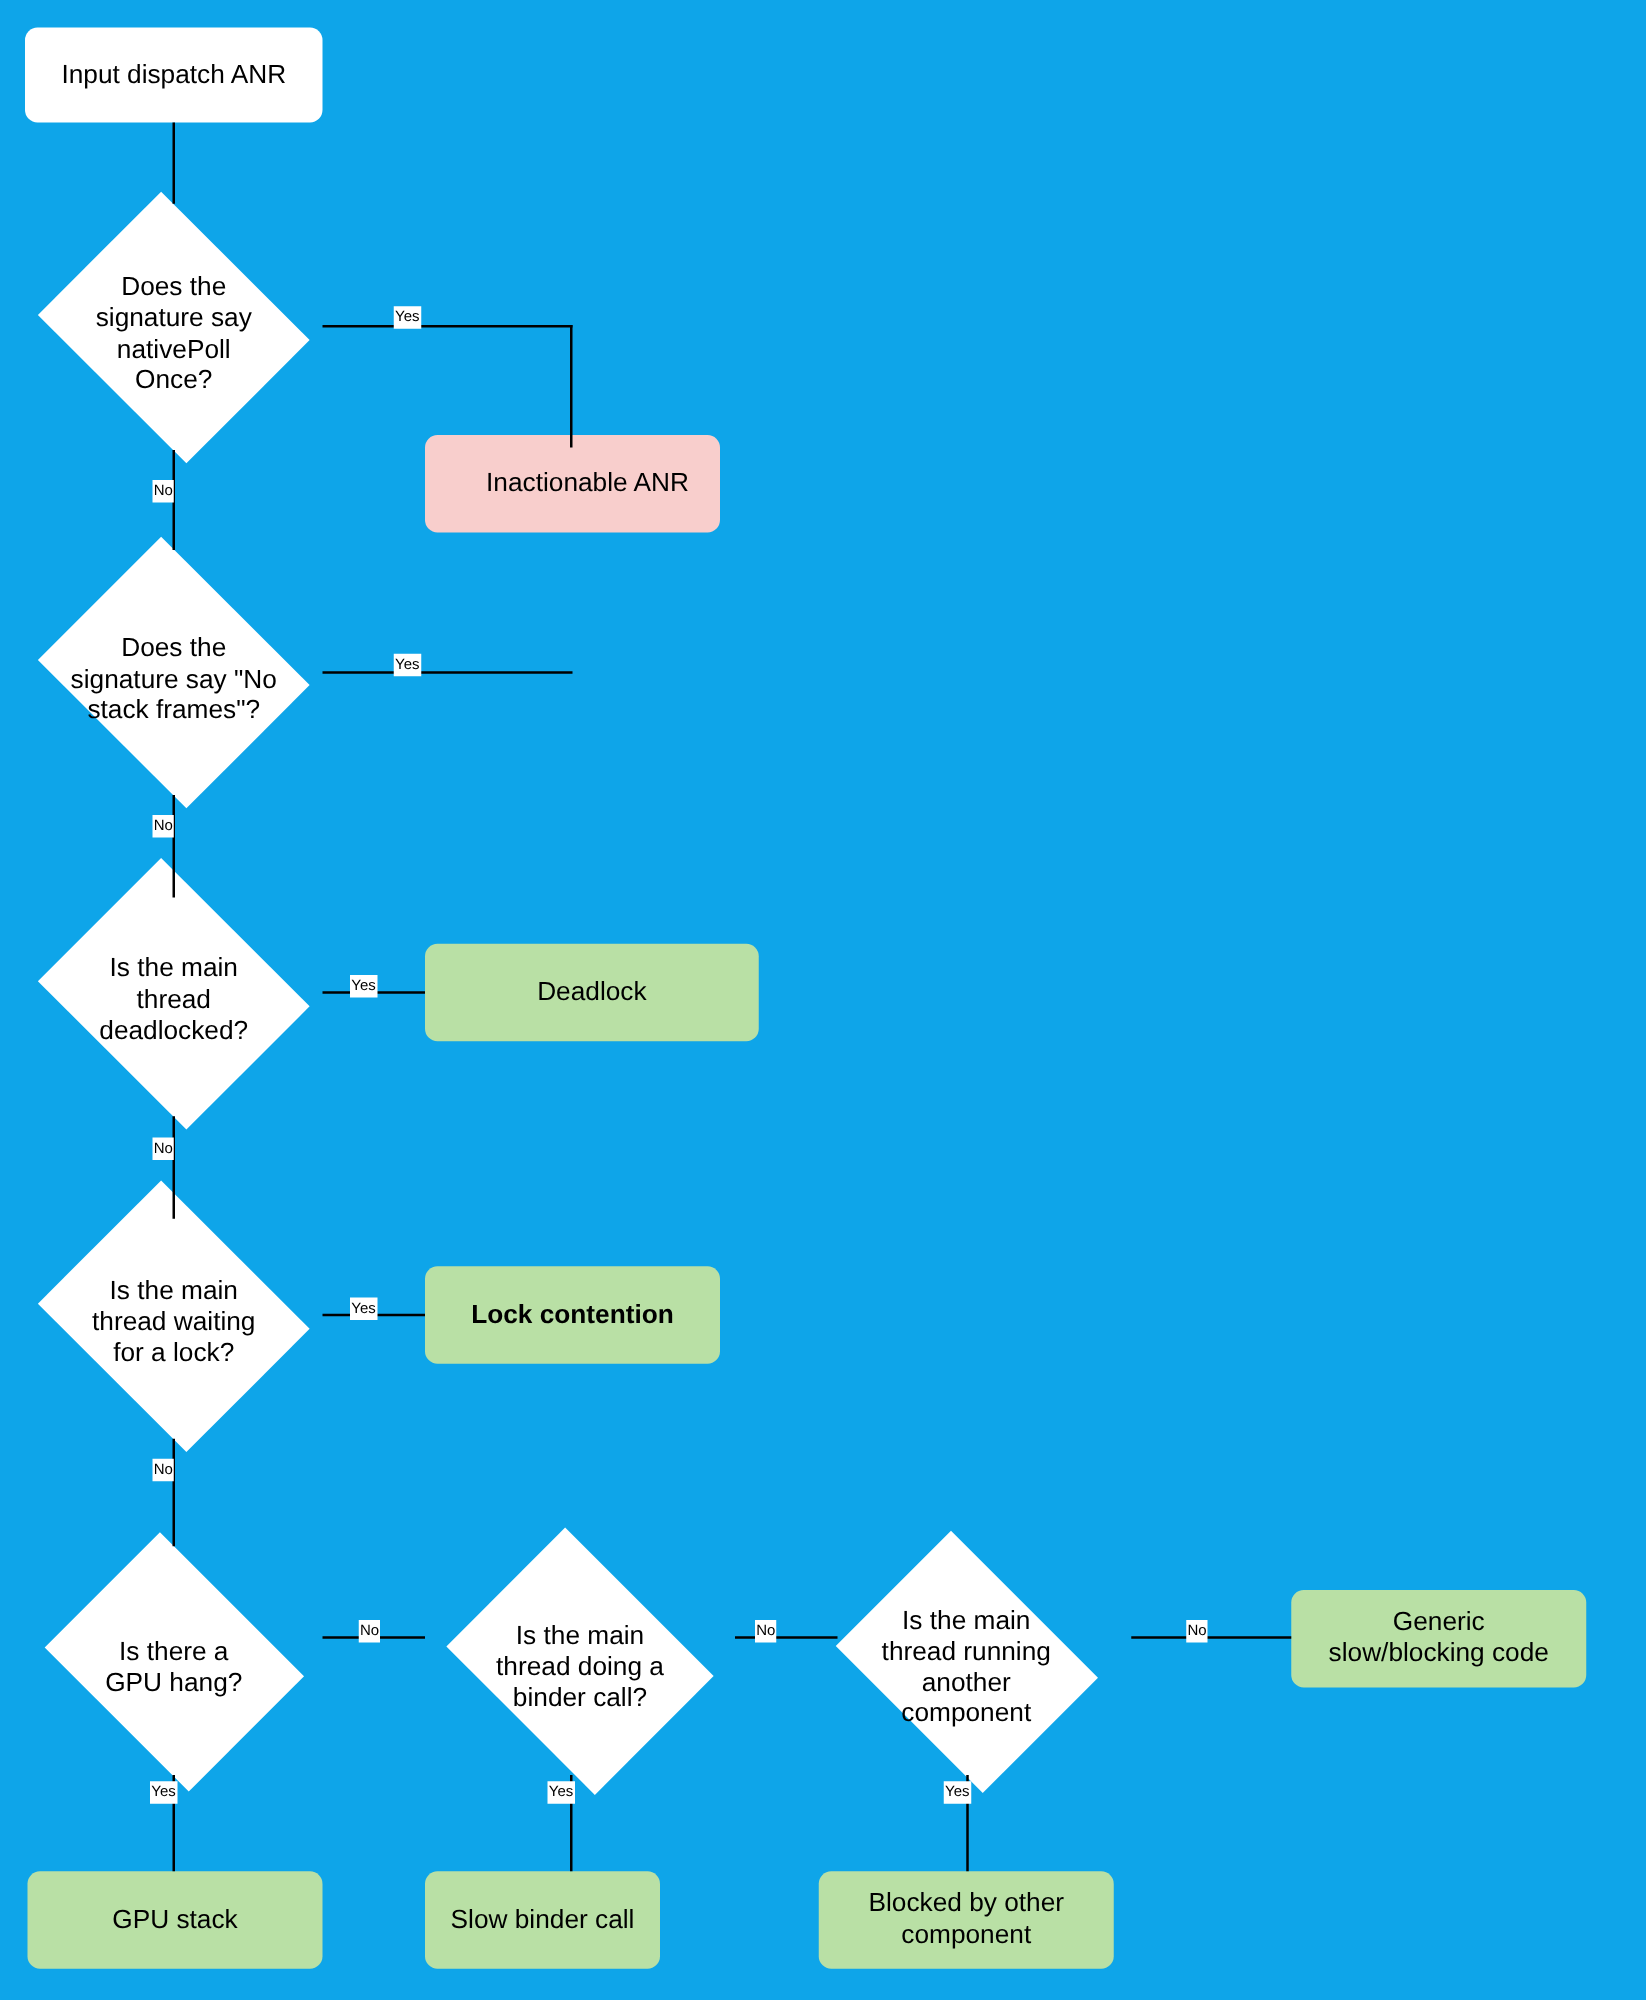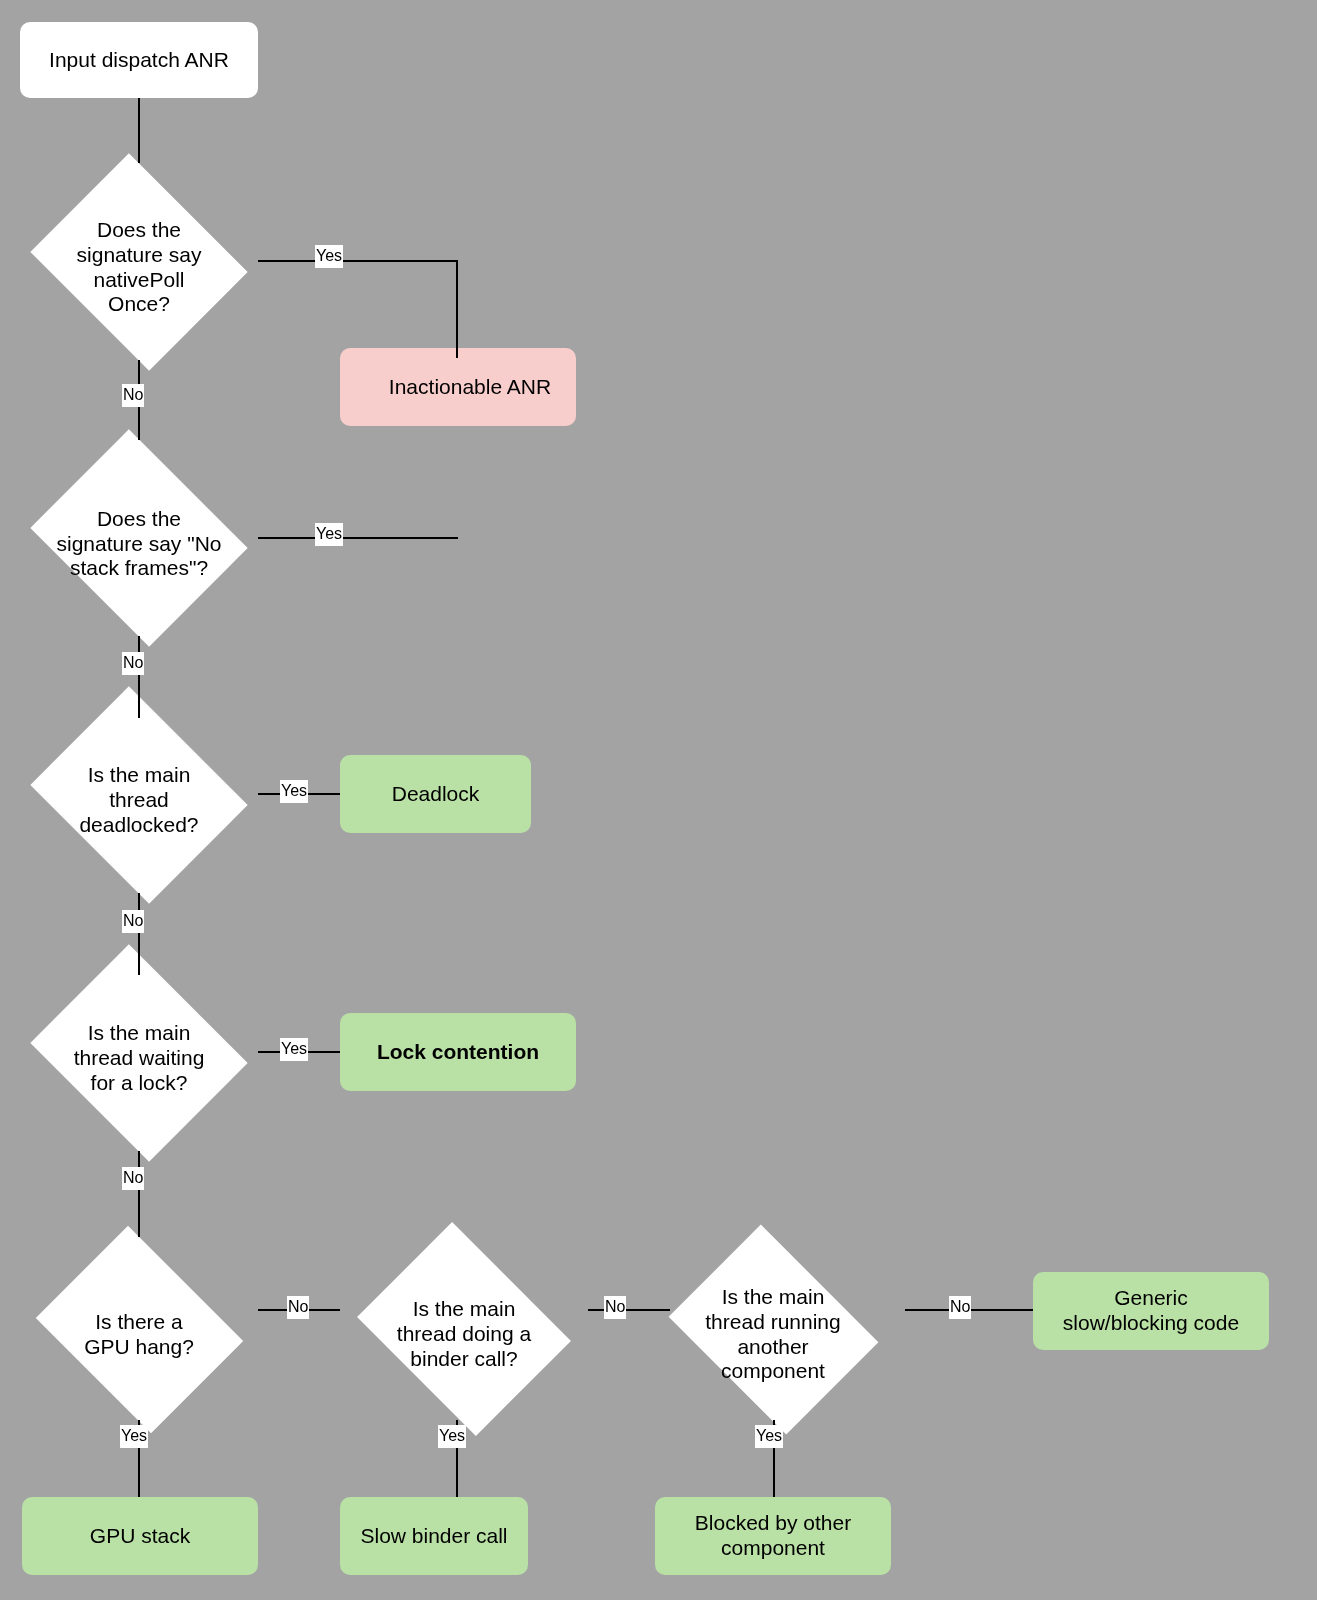--- a/index.html
+++ b/index.html
@@ -4,21 +4,21 @@
 <style>
   html, body {
     margin: 0;
     padding: 0;
     background: #000000;
   }
   #canvas {
     position: relative;
     width: 1317px;
     height: 1600px;
-    background: #a3a3a3;
+    background: #0ea5e9;
     font-family: "Liberation Sans", "DejaVu Sans", sans-serif;
     overflow: hidden;
   }
   .node {
     position: absolute;
     box-sizing: border-box;
     display: flex;
     align-items: center;
     justify-content: center;
     text-align: center;
@@ -54,21 +54,21 @@
     line-height: 1.18;
     pointer-events: none;
     margin-top: 12px;
   }
 
   
   .edgelabel {
     position: absolute;
     background: #ffffff;
     color: #000000;
-    font-size: 16px;
+    font-size: 12px;
     line-height: 1.22;
     padding: 1px 1px 2px 1px;
     white-space: nowrap;
     z-index: 5;
   }
 
   
   .conn {
     position: absolute;
     background: #000000;
@@ -129,21 +129,21 @@
   <div class="node diamond" style="left:20px; top:696px; width:238px; height:197px;">
     <div class="shape" style="width:168px; height:168px; margin-left:-84px; margin-top:-84px; transform: rotate(45deg) scale(1.0,0.83);"></div>
     <div class="dlabel">Is the main
 thread
 deadlocked?</div>
   </div>
 
   <div class="edgelabel" style="left:280px; top:780px;">Yes</div>
   <div class="edgelabel" style="left:122px; top:910px;">No</div>
 
-  <div class="node box good" style="left:340px; top:755px; width:191px; height:78px;text-align:center;">
+  <div class="node box good" style="left:340px; top:755px; width:267px; height:78px;text-align:center;">
     <span>Deadlock</span>
   </div>
 
   <div class="node diamond" style="left:20px; top:954px; width:238px; height:197px;">
     <div class="shape" style="width:168px; height:168px; margin-left:-84px; margin-top:-84px; transform: rotate(45deg) scale(1.0,0.83);"></div>
     <div class="dlabel">Is the main
 thread waiting
 for a lock?</div>
   </div>
 

